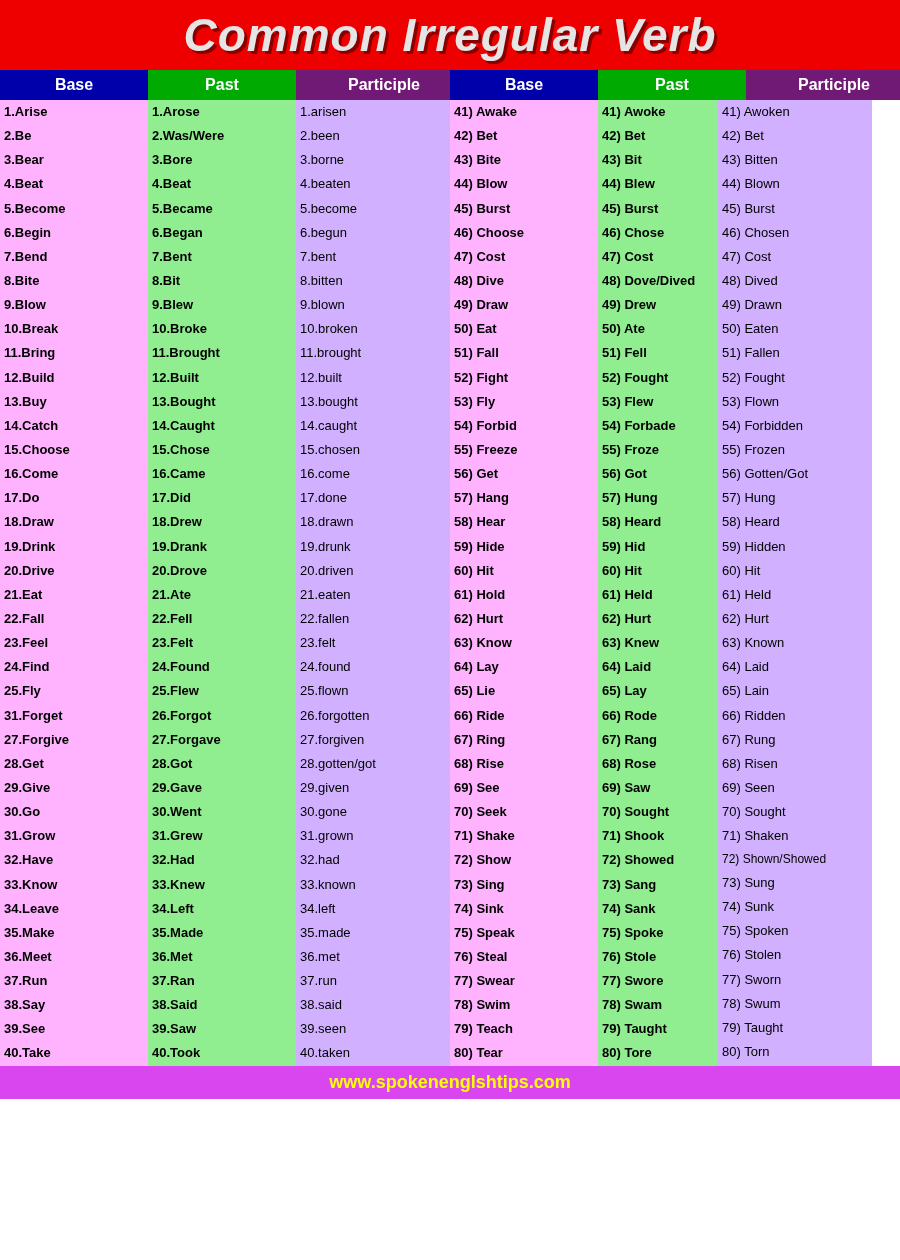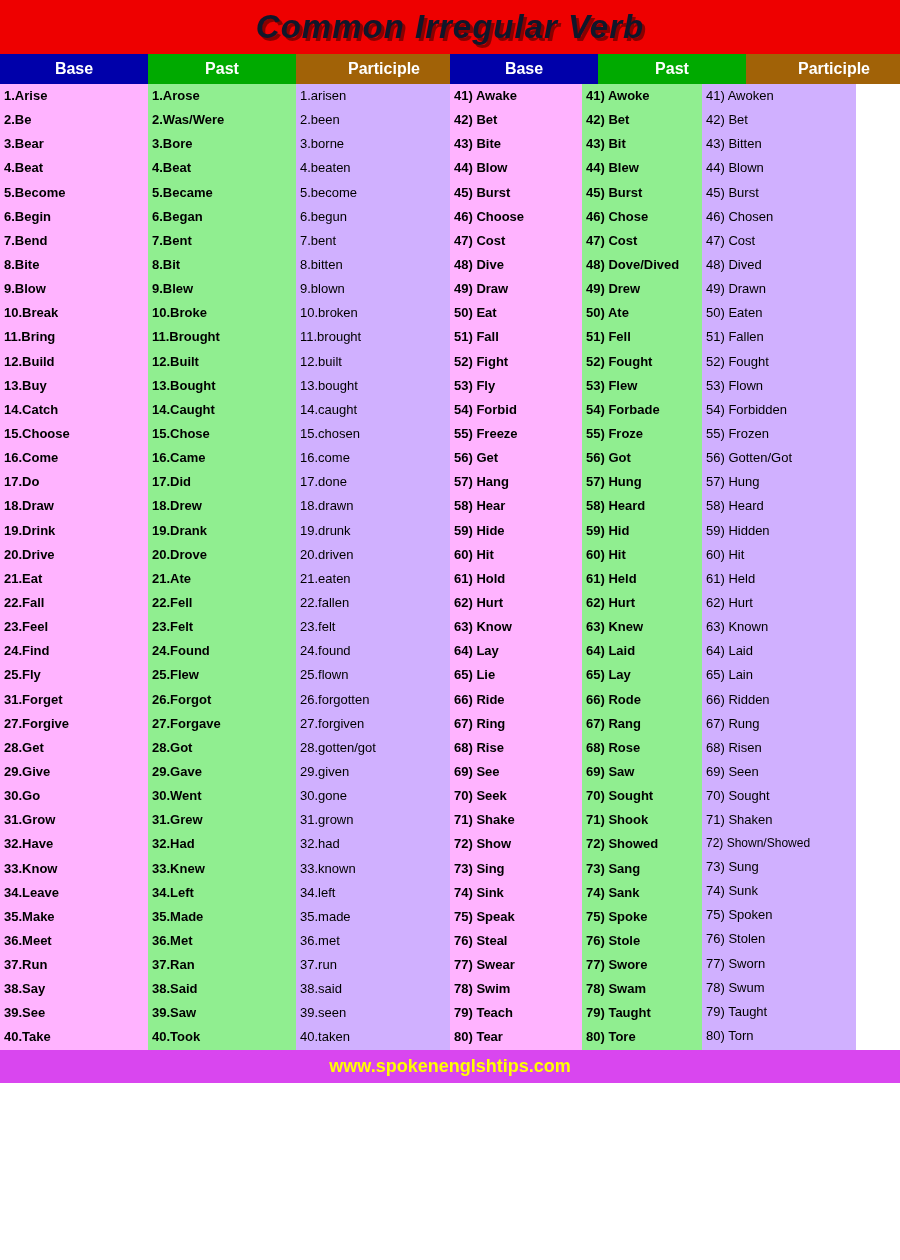--- a/index.html
+++ b/index.html
@@ -7,54 +7,54 @@
       width: 900px;
       background: #fff;
       font-family: Arial, sans-serif;
     }
     .title-bar {
       background: #e00;
       text-align: center;
       padding: 8px 4px;
     }
     .title-bar h1 {
-      color: #0f172a;
-      font-size: 33px;
+      color: #e5e5e5;
+      font-size: 46px;
       font-weight: 900;
       font-style: italic;
       text-shadow: 3px 3px 0 #800;
       letter-spacing: 1px;
     }
     .header-row {
       display: flex;
       width: 100%;
     }
     .header-cell {
       flex: 1;
       text-align: center;
       font-weight: bold;
       font-size: 16px;
       color: #fff;
       padding: 6px 2px;
     }
     .header-base { background: #00a; }
     .header-past { background: #0a0; }
-    .header-participle { background: #a16207; padding-left: 24px; }
+    .header-participle { background: #701a75; padding-left: 24px; }
     .content-area {
       display: flex;
       width: 100%;
     }
     .col {
       display: flex;
       flex-direction: column;
     }
     .col-base-left { width: 148px; background: #ffb3ff; }
     .col-past-left { width: 148px; background: #90ee90; }
     .col-part-left { width: 154px; background: #d0b0ff; }
-    .col-base-right { width: 132px; background: #ffb3ff; }
+    .col-base-right { width: 148px; background: #ffb3ff; }
     .col-past-right { width: 120px; background: #90ee90; }
     .col-part-right { width: 154px; background: #d0b0ff; }
     .cell {
       font-size: 13px;
       padding: 2px 4px;
       line-height: 1.55;
       color: #000;
       min-height: 22px;
     }
     .cell-base { font-weight: bold; }

